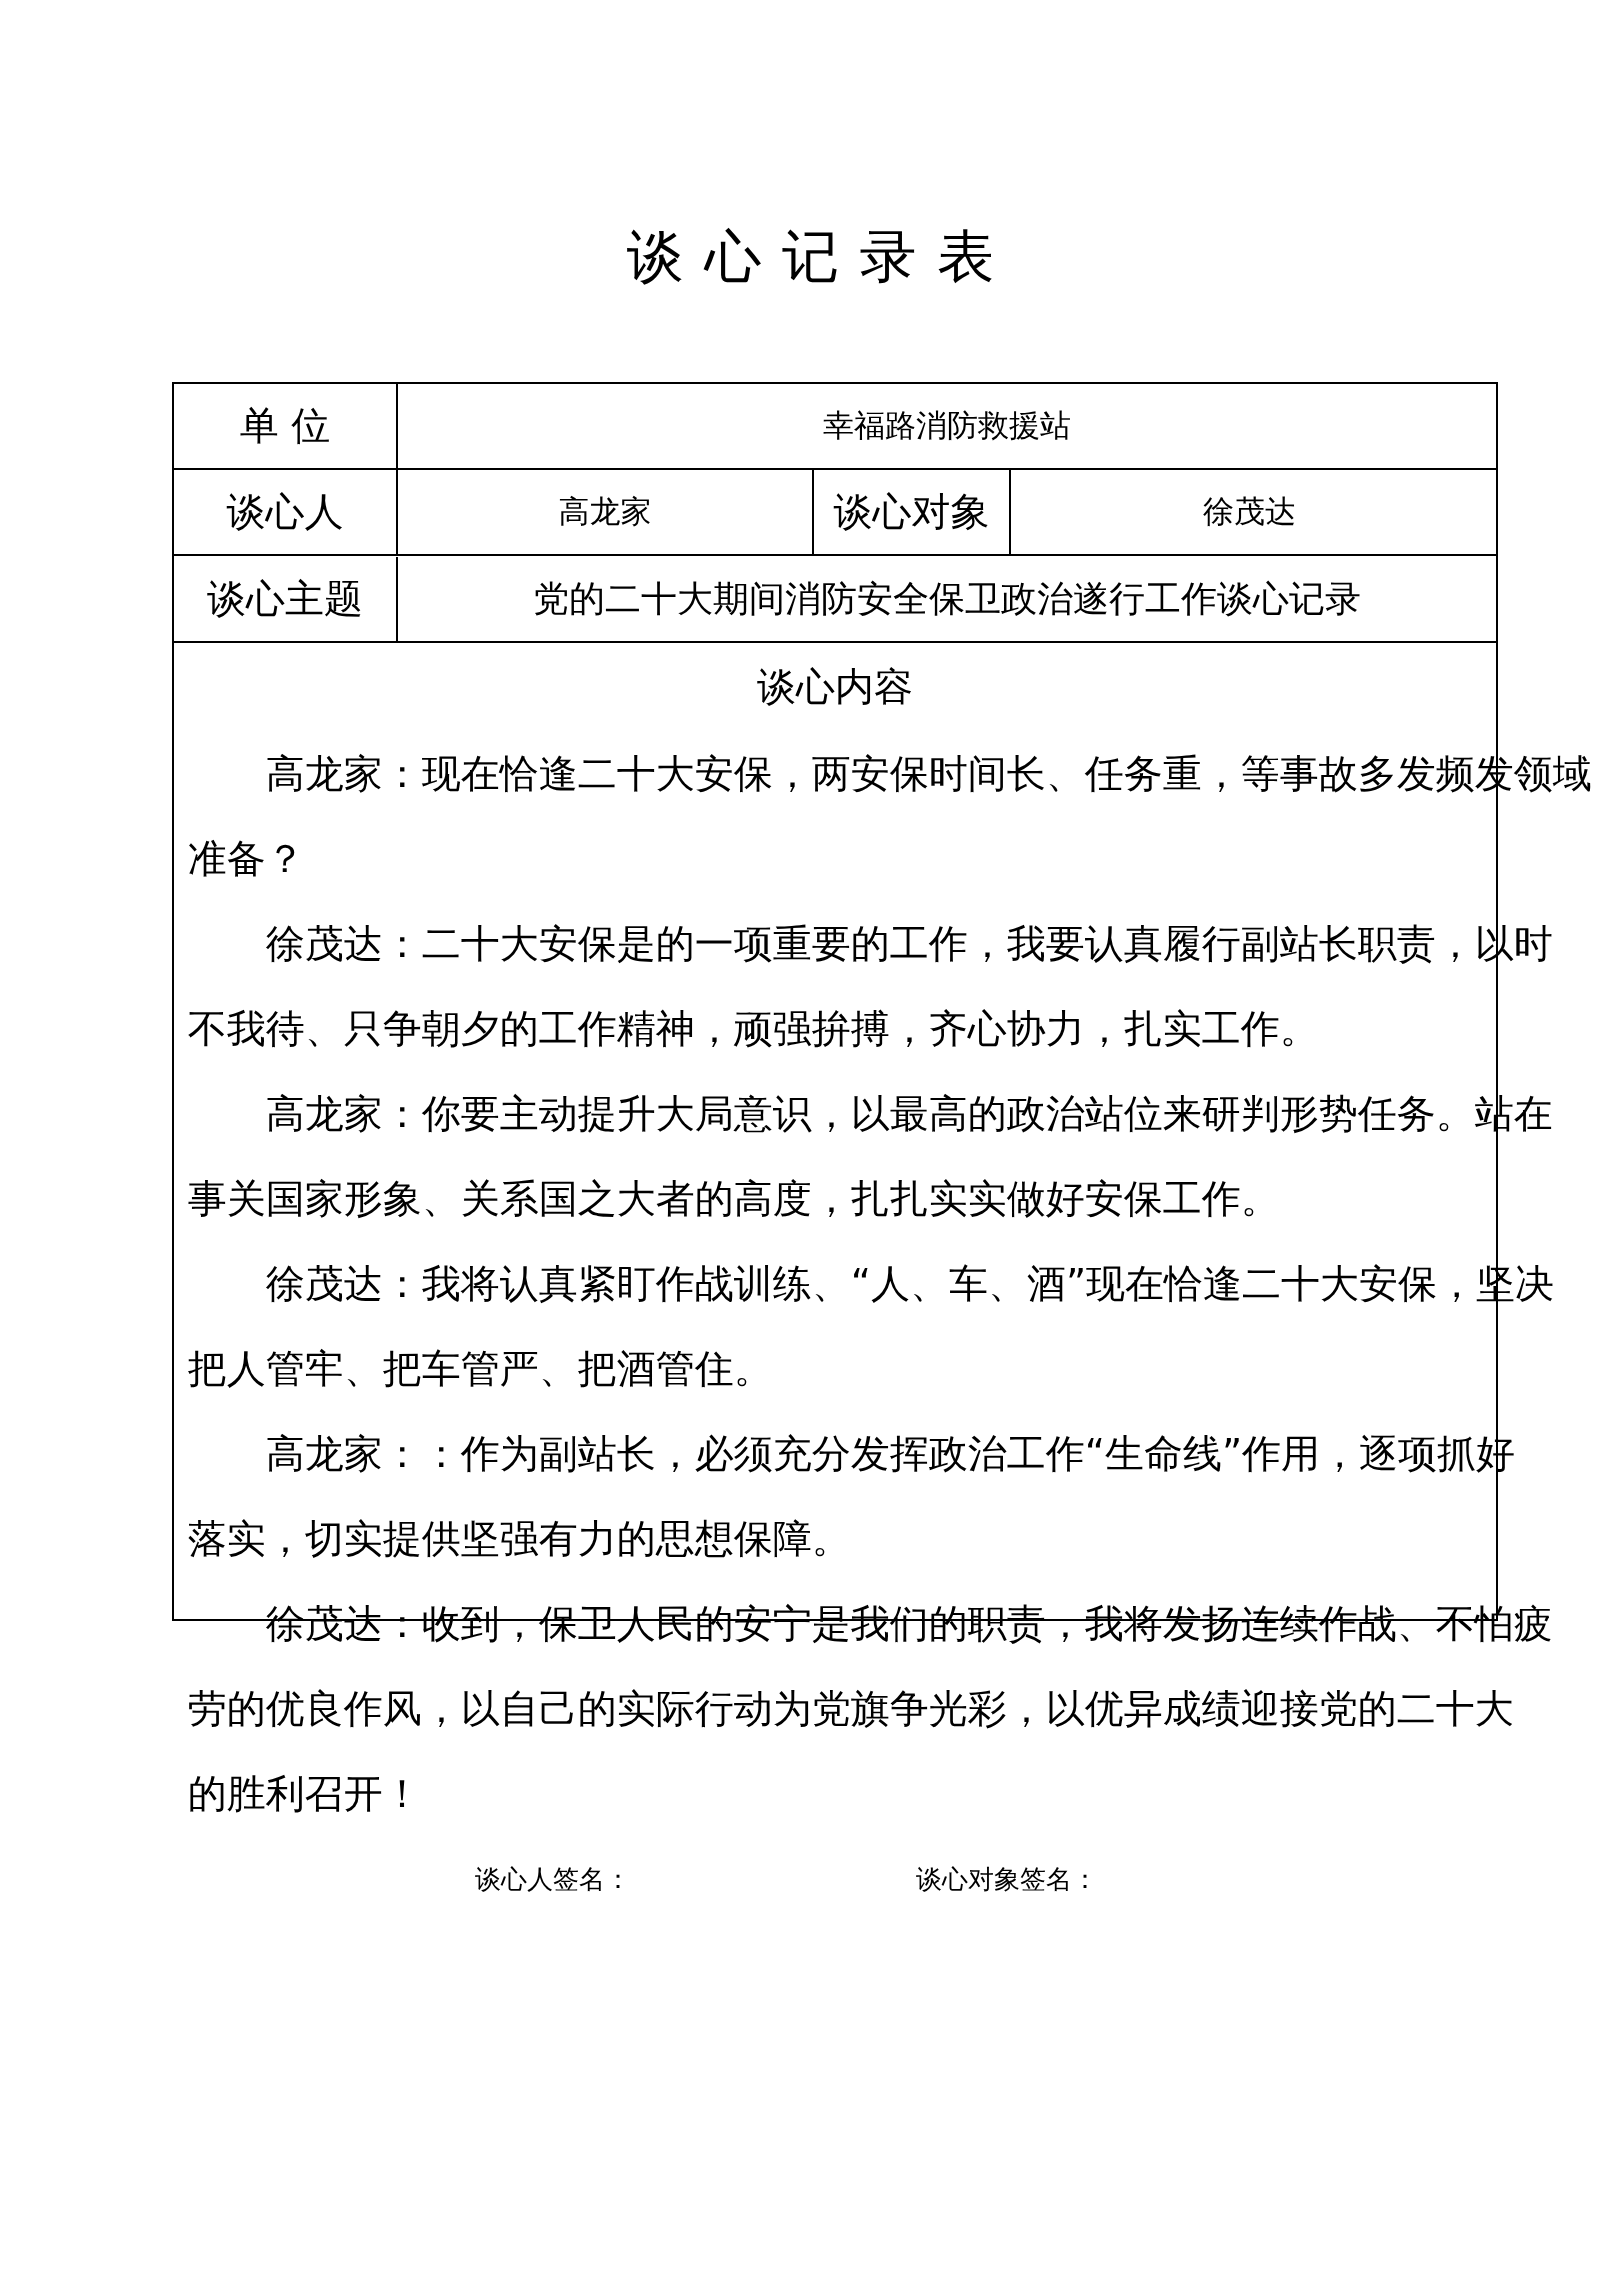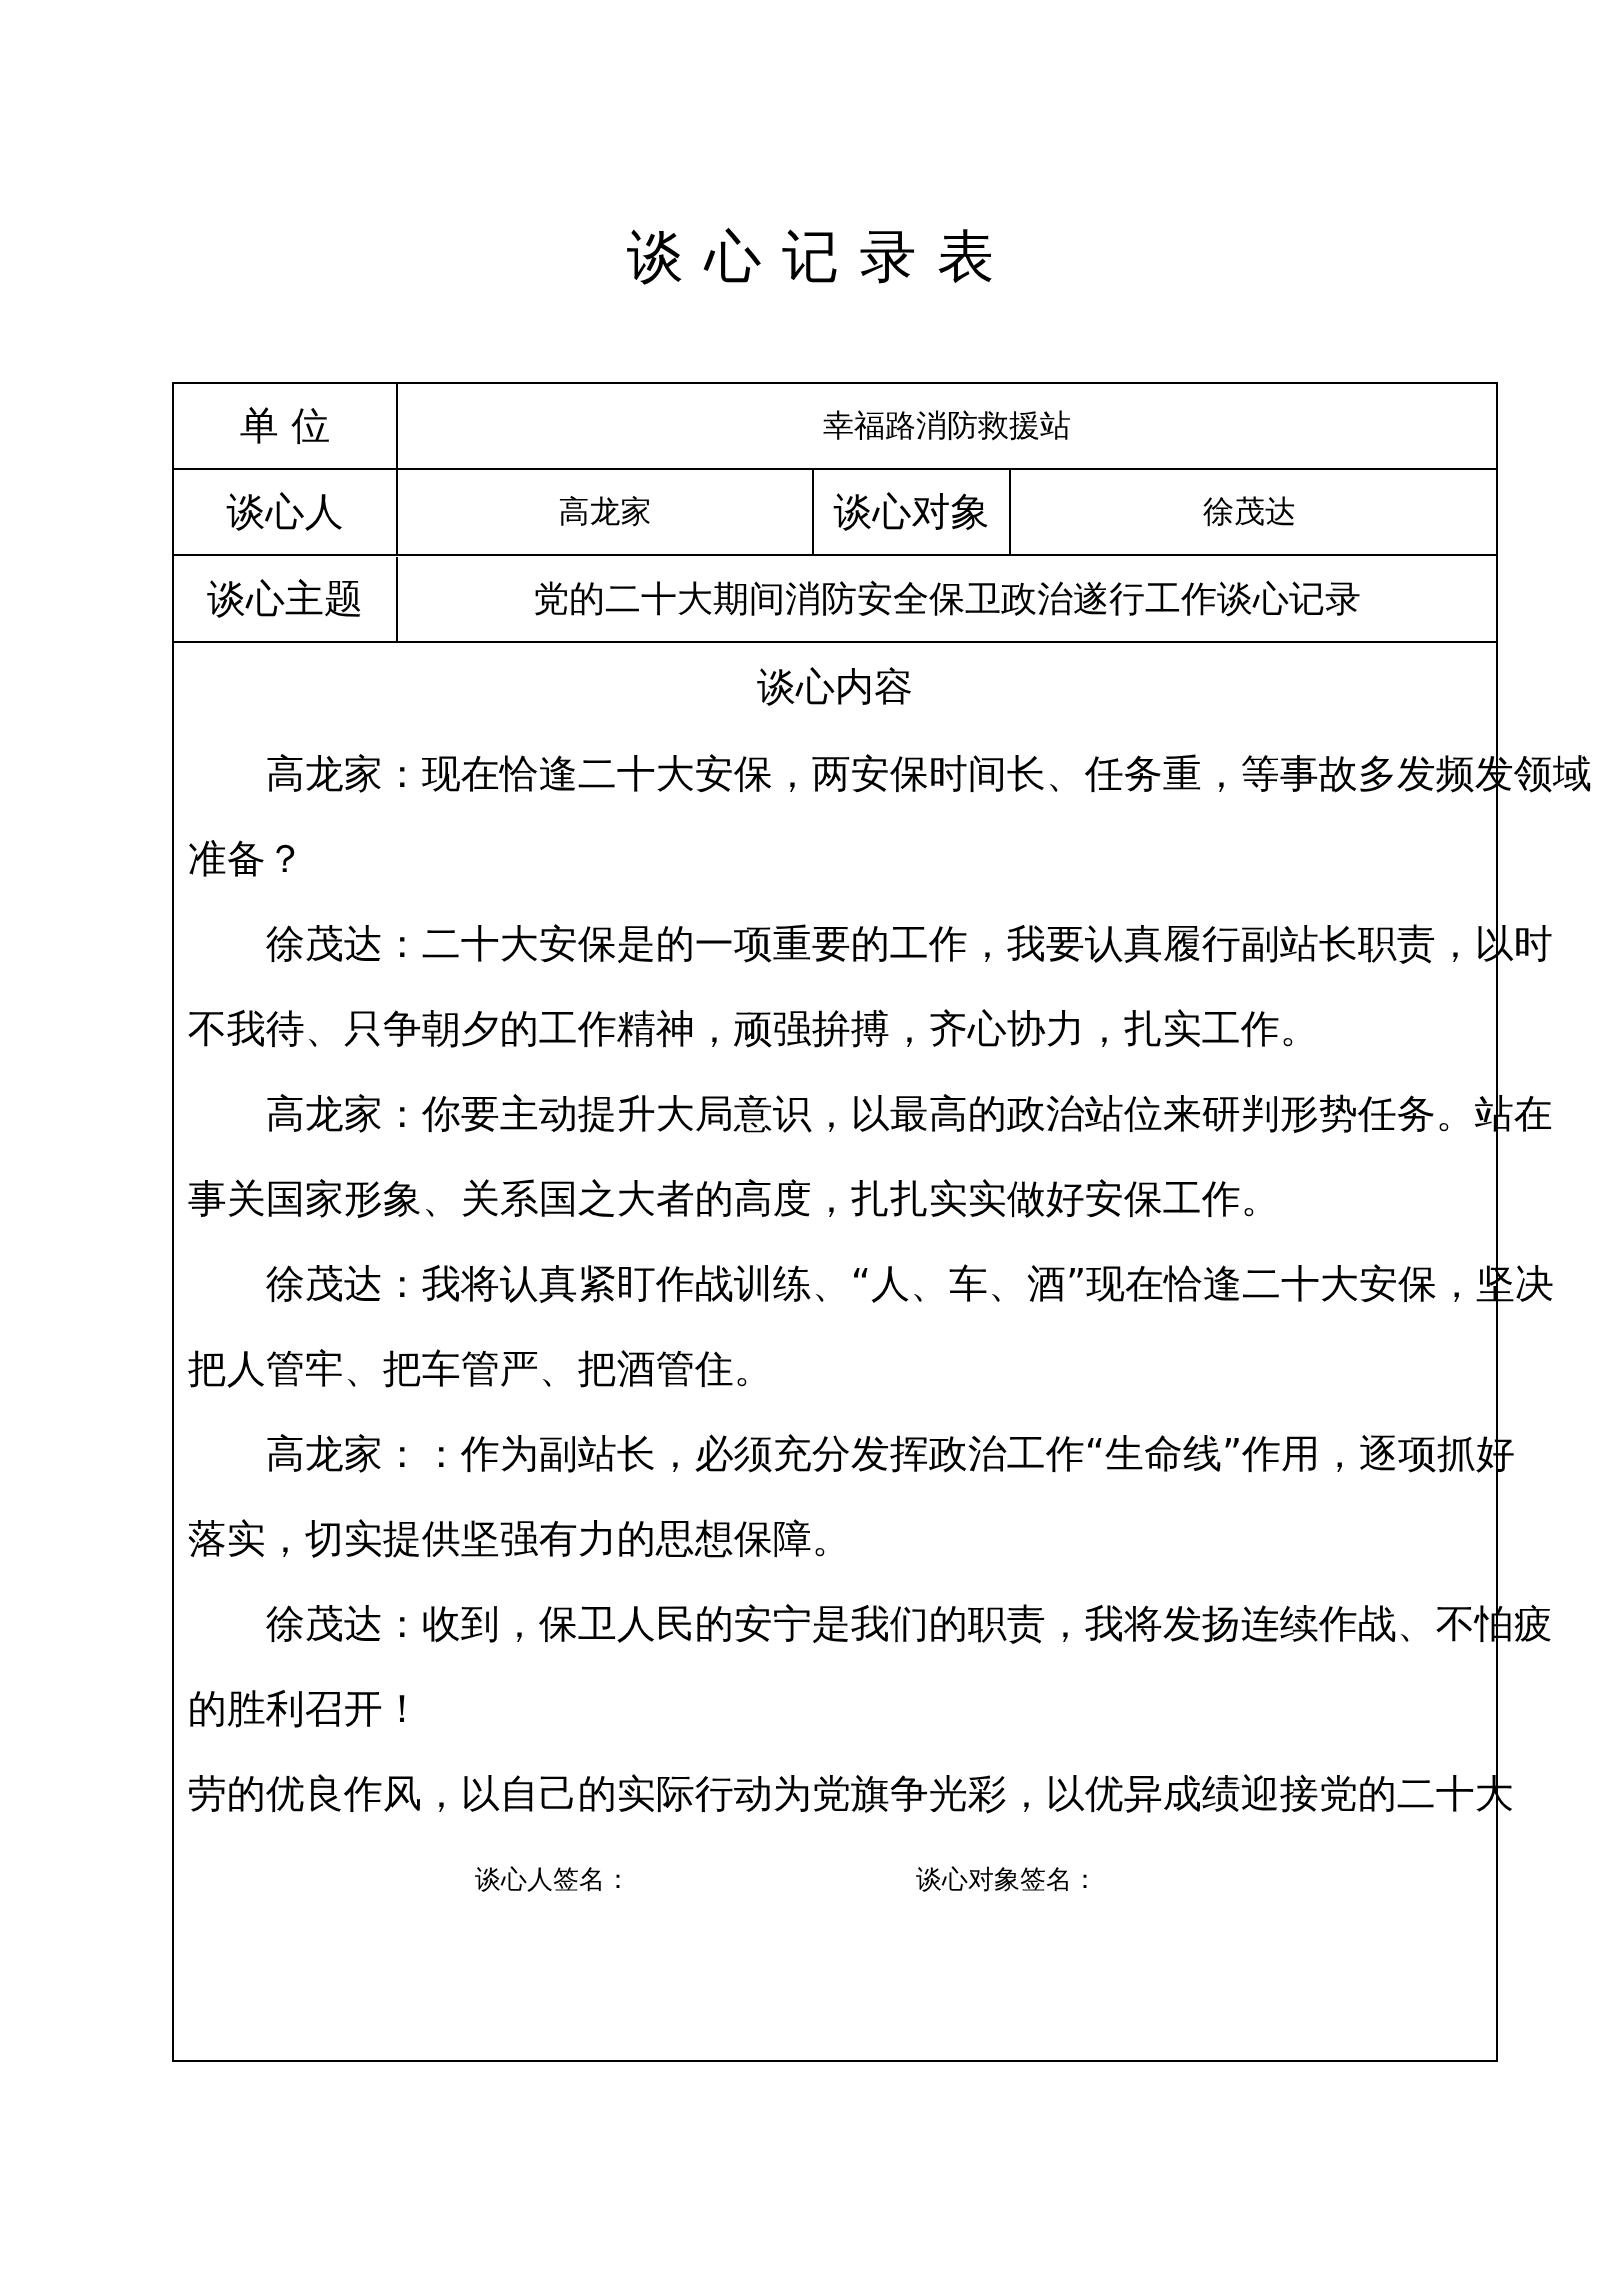--- a/index.html
+++ b/index.html
@@ -1,20 +1,20 @@
 <!DOCTYPE html>
 <html><head>
 <meta charset="utf-8">
 <style>
   html, body { margin: 0; padding: 0; background: #ffffff; }
   body { width: 1621px; height: 2293px; position: relative; overflow: hidden;
          font-family: "DejaVu Sans", "Liberation Sans", sans-serif; color: #000; }
   .title { position: absolute; left: 0; width: 1621px; top: 222px; text-align: center;
            font-size: 57px; line-height: 69px; letter-spacing: 20.6px; padding-left: 20.6px; box-sizing: border-box; font-family: Liberation Serif, serif; }
-  .form { position: absolute; left: 172px; top: 382px; width: 1326px; height: 1680px;
+  .form { position: absolute; left: 172px; top: 382px; width: 1326px; height: 1239px;
           border-left: 2px solid #000; border-right: 2px solid #000;
           border-top: 2.9px solid #000; border-bottom: 2.9px solid #000; box-sizing: border-box; }
   .row { position: absolute; left: 0; right: 0; height: 86px; border-bottom: 2px solid #000; box-sizing: border-box; }
   .cell { position: absolute; top: 0; bottom: 0; display: flex; align-items: center; justify-content: center;
           box-sizing: border-box; white-space: nowrap; }
   .cell.bl { border-left: 2px solid #000; }
   .lbl { font-size: 39px; }
   .val { font-size: 31px; }
   .topic { font-size: 36px; }
   .content { position: absolute; left: 0; right: 0; top: 259px; bottom: 0; }
@@ -56,21 +56,21 @@
       <div class="line">准备？</div>
       <div class="line indent">徐茂达：二十大安保是的一项重要的工作，我要认真履行副站长职责，以时</div>
       <div class="line">不我待、只争朝夕的工作精神，顽强拚搏，齐心协力，扎实工作。</div>
       <div class="line indent">高龙家：你要主动提升大局意识，以最高的政治站位来研判形势任务。站在</div>
       <div class="line">事关国家形象、关系国之大者的高度，扎扎实实做好安保工作。</div>
       <div class="line indent">徐茂达：我将认真紧盯作战训练、“人、车、酒”现在恰逢二十大安保，坚决</div>
       <div class="line">把人管牢、把车管严、把酒管住。</div>
       <div class="line indent">高龙家：：作为副站长，必须充分发挥政治工作“生命线”作用，逐项抓好</div>
       <div class="line">落实，切实提供坚强有力的思想保障。</div>
       <div class="line indent">徐茂达：收到，保卫人民的安宁是我们的职责，我将发扬连续作战、不怕疲</div>
+      <div class="line">劳的优良作风，以自己的实际行动为党旗争光彩，以优异成绩迎接党的二十大</div>
       <div class="line">的胜利召开！</div>
-      <div class="line">劳的优良作风，以自己的实际行动为党旗争光彩，以优异成绩迎接党的二十大</div>
     </div>
     <div class="sig" style="left:301px;">谈心人签名：</div>
     <div class="sig" style="left:742px;">谈心对象签名：</div>
   </div>
 
 </div>
 
 
 </body></html>

